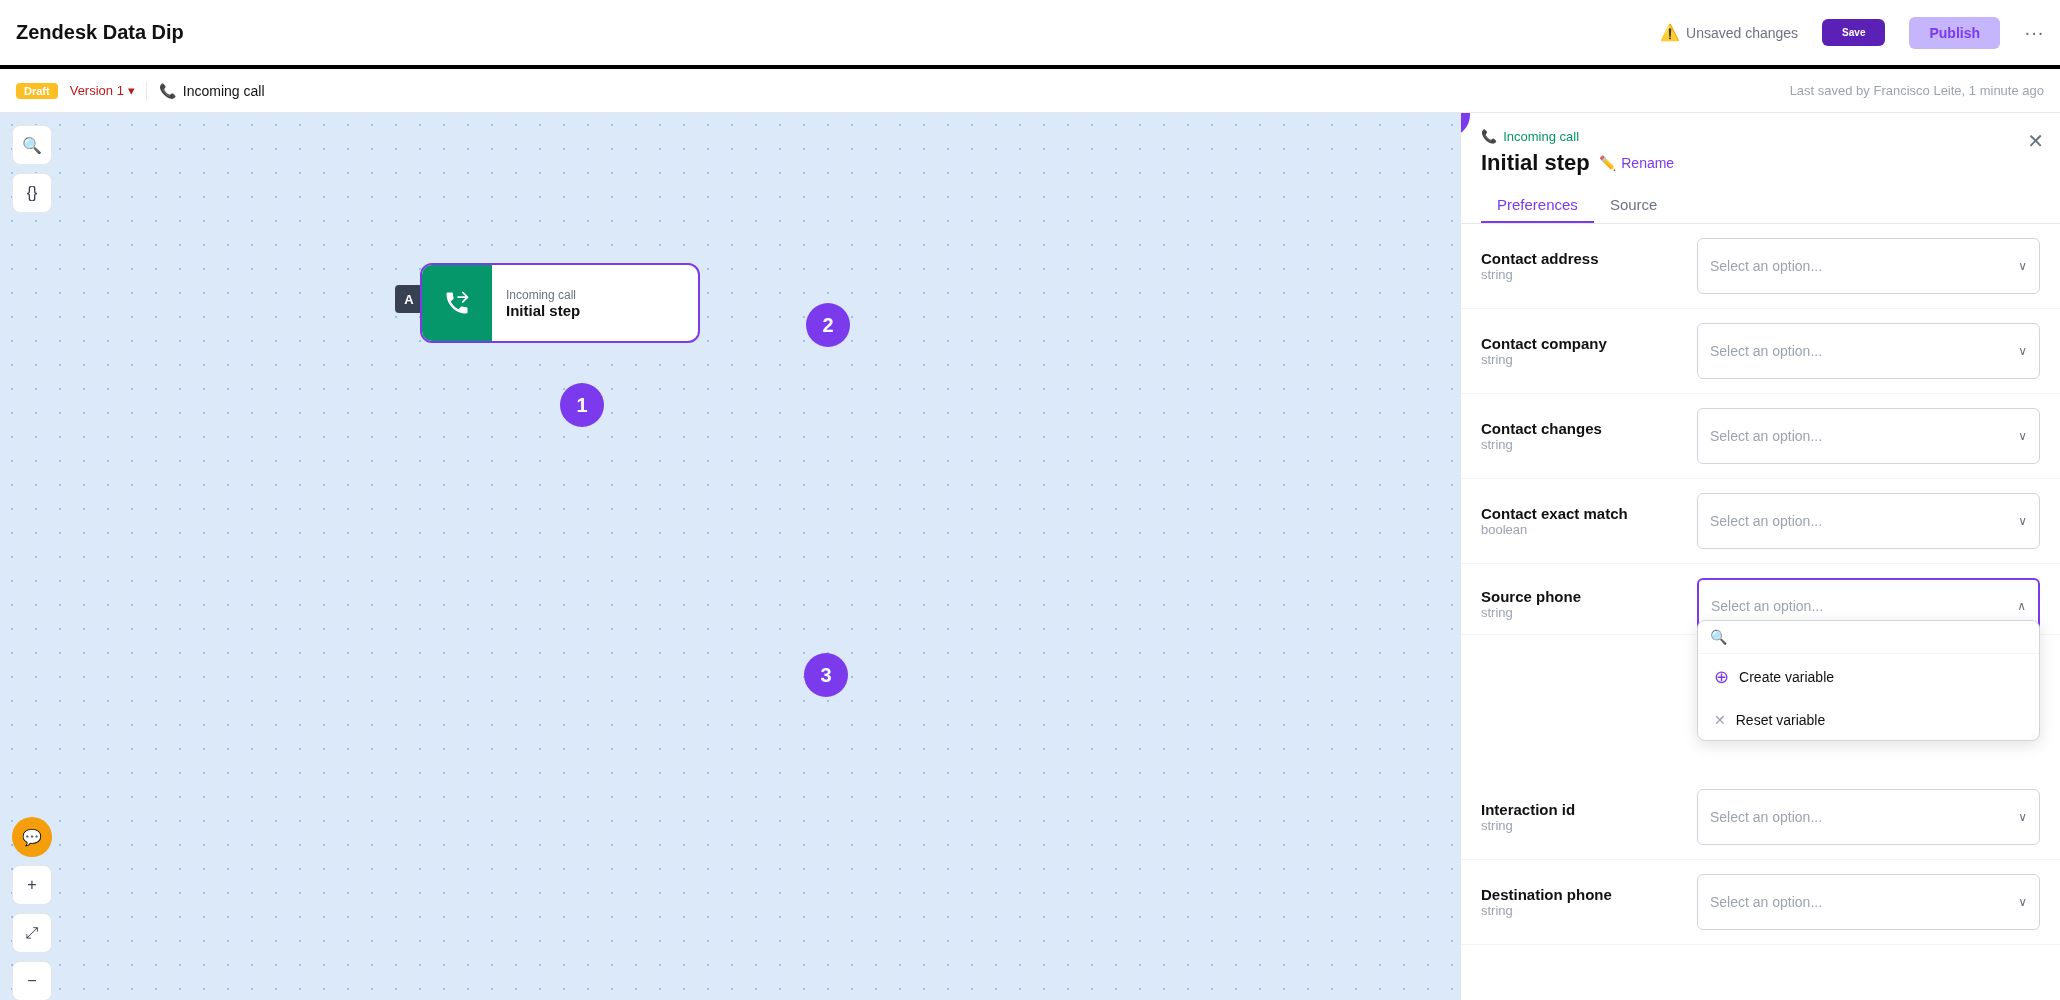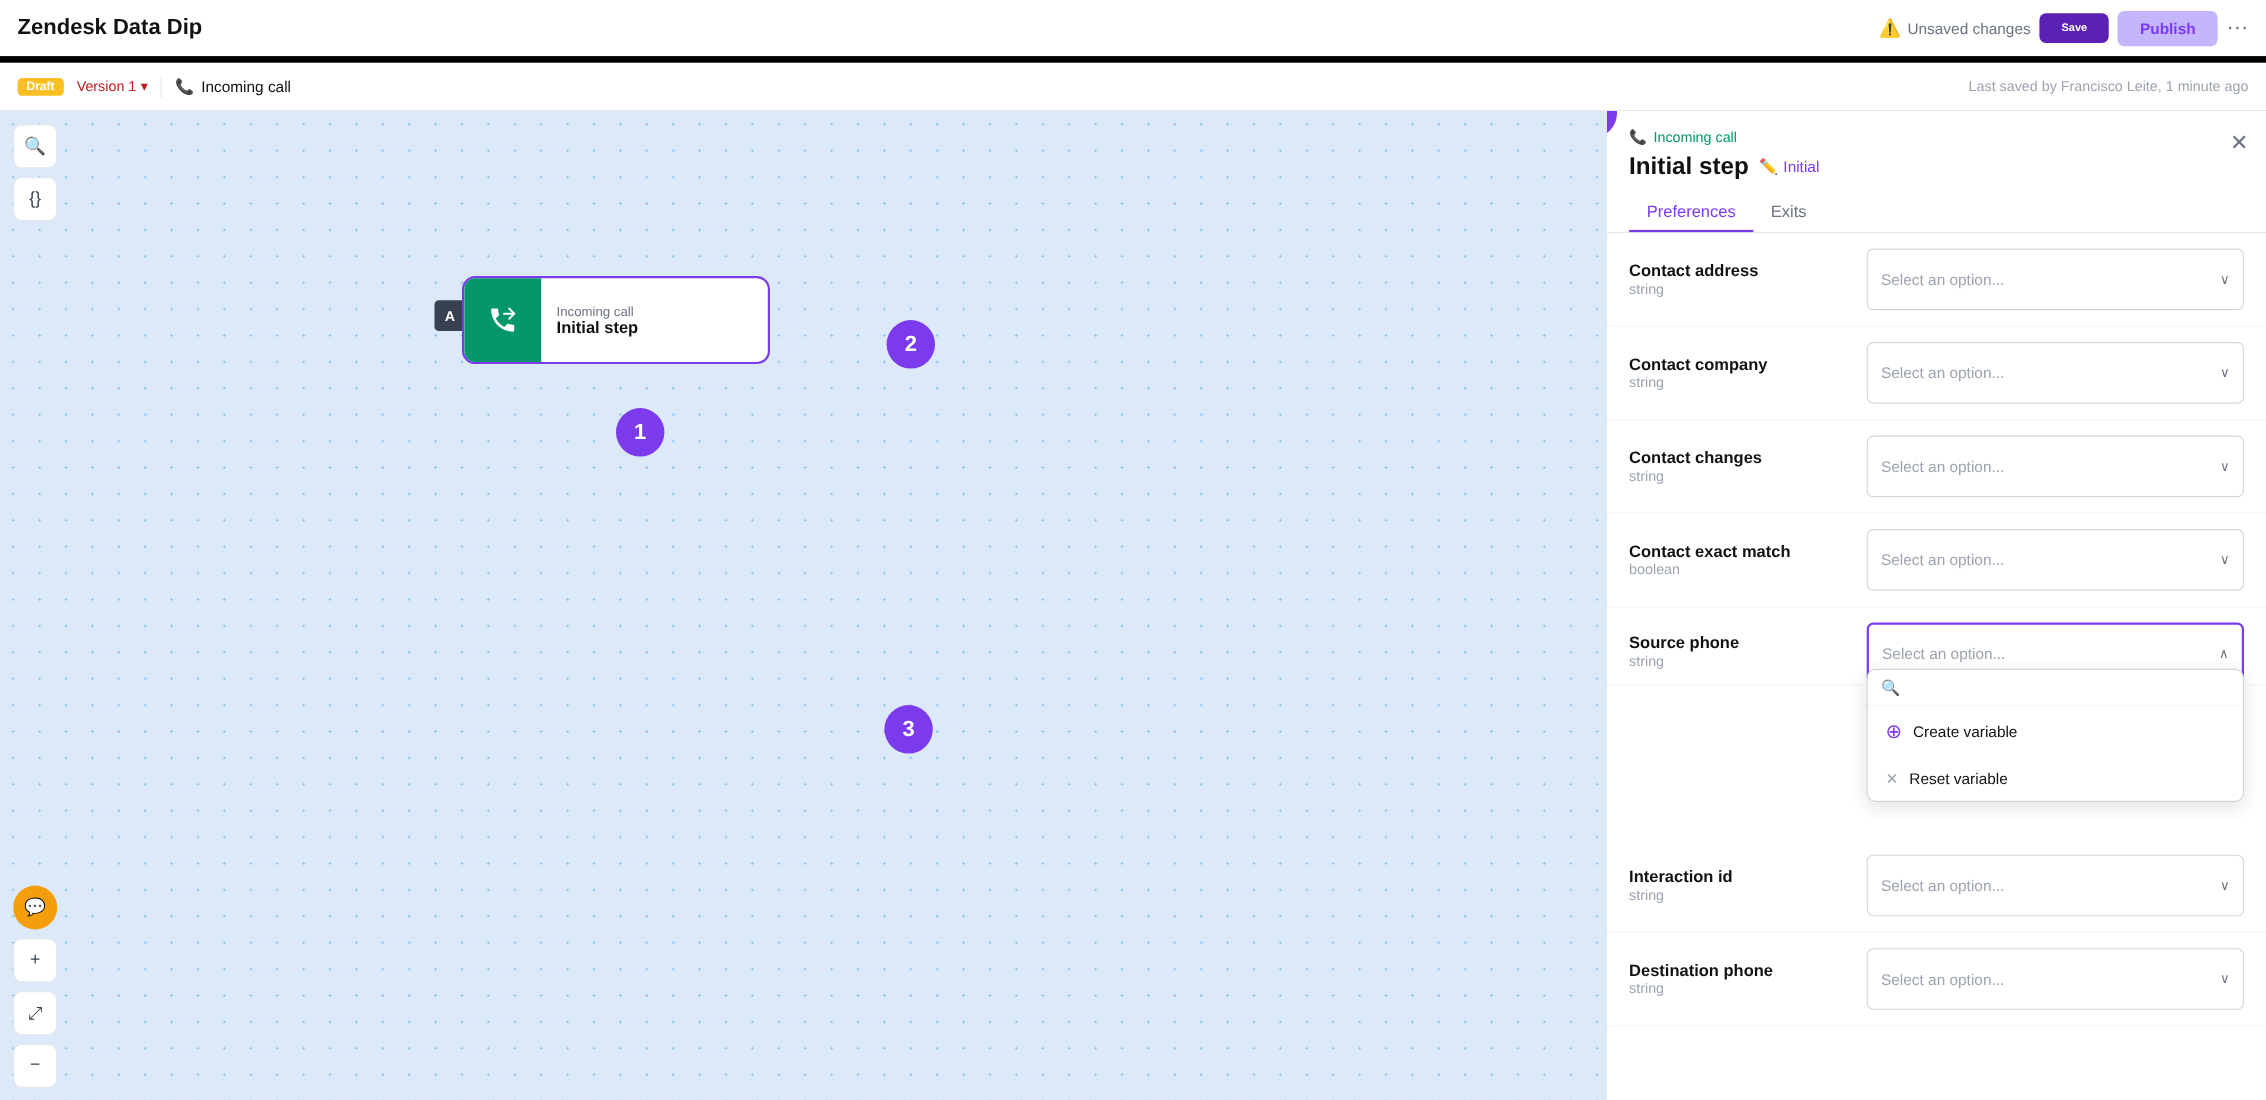--- a/index.html
+++ b/index.html
@@ -1,22 +1,22 @@
 <!DOCTYPE html>
 <html><head>
   <meta charset="utf-8">
   <style>
     * { box-sizing: border-box; margin: 0; padding: 0; }
     body { font-family: -apple-system, BlinkMacSystemFont, 'Segoe UI', sans-serif; background: #f3f4f6; overflow: hidden; }
 
     
     .topbar {
-      display: flex; align-items: center; height: 57px;
-      background: #fff; border-bottom: 6px solid #000000;
-      padding: 0 16px; gap: 8px; position: relative; z-index: 10;
+      display: flex; align-items: center; height: 69px;
+      background: #fff; border-bottom: 4px solid #000000;
+      padding: 0 16px; gap: 24px; position: relative; z-index: 10;
     }
     .topbar-title { font-size: 20px; font-weight: 700; color: #111; flex: 0 0 auto; }
     .topbar-spacer { flex: 1; }
     .unsaved-changes { display: flex; align-items: center; gap: 6px; color: #6b7280; font-size: 14px; }
     .warning-icon { color: #f59e0b; font-size: 16px; }
     .btn-save {
       background: #5b21b6; color: #fff; border: none; border-radius: 6px;
       padding: 8px 20px; font-size: 10px; font-weight: 600; cursor: pointer;
     }
     .btn-publish {
@@ -262,30 +262,30 @@
 
     <div class="panel-header">
       <div class="panel-incoming">
         <span style="color:#059669;">📞</span>
         <span>Incoming call</span>
       </div>
       <div class="panel-title-row">
         <span class="panel-title">Initial step</span>
         <button class="rename-btn">
           <span>✏️</span>
-          <span>Initial</span>
+          <span>Rename</span>
         </button>
       </div>
       <button class="close-btn">✕</button>
       <div class="panel-tabs">
         <div class="panel-tab active">
           <span>Preferences</span>
         </div>
         <div class="panel-tab">
-          <span>Exits</span>
+          <span>Source</span>
         </div>
       </div>
     </div>
 
     <div class="panel-body">
 
       <div class="field-row">
         <div class="field-label-area">
           <div class="field-name">Contact address</div>
           <div class="field-type">string</div>

